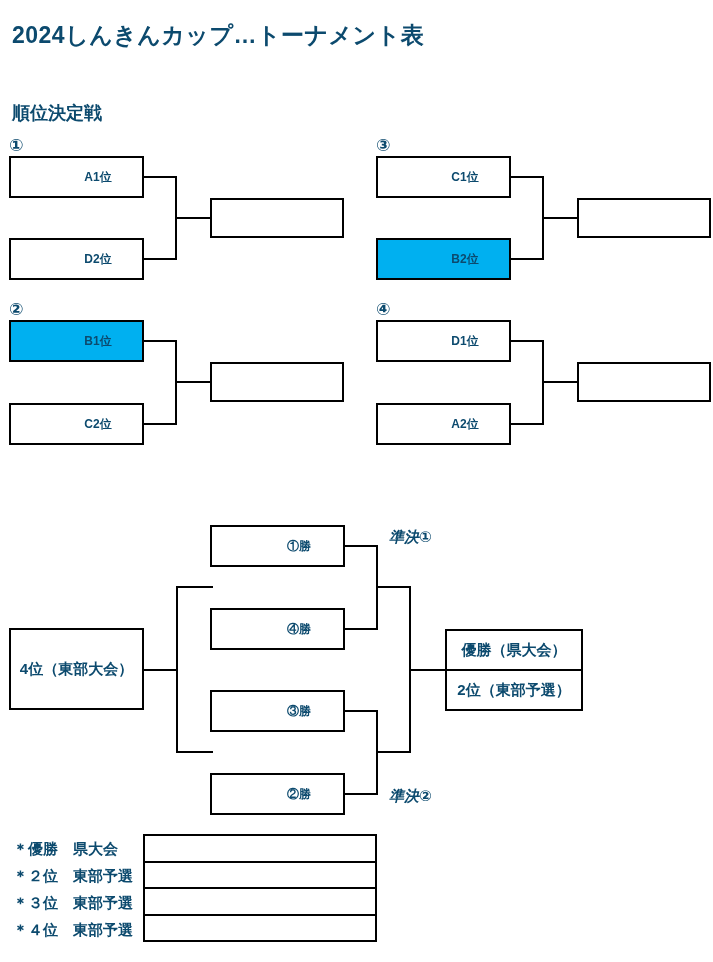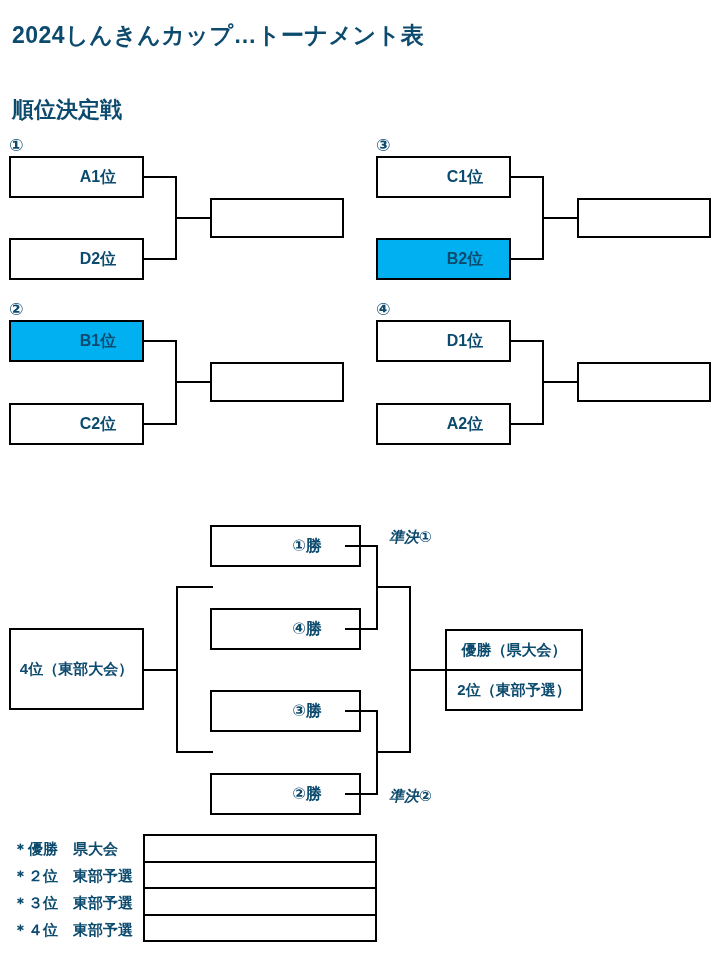--- a/index.html
+++ b/index.html
@@ -2,30 +2,30 @@
 <html style="--accent: #00b0f0;"><head>
 <meta charset="utf-8">
 <style>
   html,body{margin:0;padding:0;background:#fff;}
   .sheet{
     position:relative;width:713px;height:962px;background:#ffffff;
     font-family:"Liberation Sans","DejaVu Sans",sans-serif;
     font-weight:700;color:#0c4a6e;overflow:hidden;
   }
   .title{position:absolute;left:12px;top:20px;font-size:23px;letter-spacing:.5px;white-space:nowrap;}
-  .section{position:absolute;left:12px;top:95px;font-size:22px;white-space:nowrap;}
+  .section{position:absolute;left:12px;top:101px;font-size:18px;white-space:nowrap;}
   .num{position:absolute;font-size:17px;line-height:1;}
   .box{
     position:absolute;box-sizing:border-box;border:2px solid #000;background:#fff;
-    display:flex;align-items:center;justify-content:center;font-size:16px;white-space:nowrap;padding-left:43px;
+    display:flex;align-items:center;justify-content:center;font-size:12px;white-space:nowrap;padding-left:43px;
   }
   .team{width:135px;height:42px;}
   .team[data-highlighted="true"]{background:var(--accent,#00b0f0);}
   .result{width:134px;height:40px;}
-  .slot{width:151px;height:42px;}
+  .slot{width:135px;height:42px;font-family:Liberation Mono, monospace;}
   .pair{
     position:absolute;box-sizing:border-box;border:2px solid #000;background:#fff;
     display:flex;flex-direction:column;
   }
   .pair .prow{flex:1;display:flex;align-items:center;justify-content:center;font-size:15px;white-space:nowrap;}
   .pair .prow + .prow{border-top:2px solid #000;}
   .hline,.vline{position:absolute;background:#000;}
   .hline{height:2px;}
   .vline{width:2px;}
   .semi-label{position:absolute;font-size:15px;white-space:nowrap;font-style:italic;}

